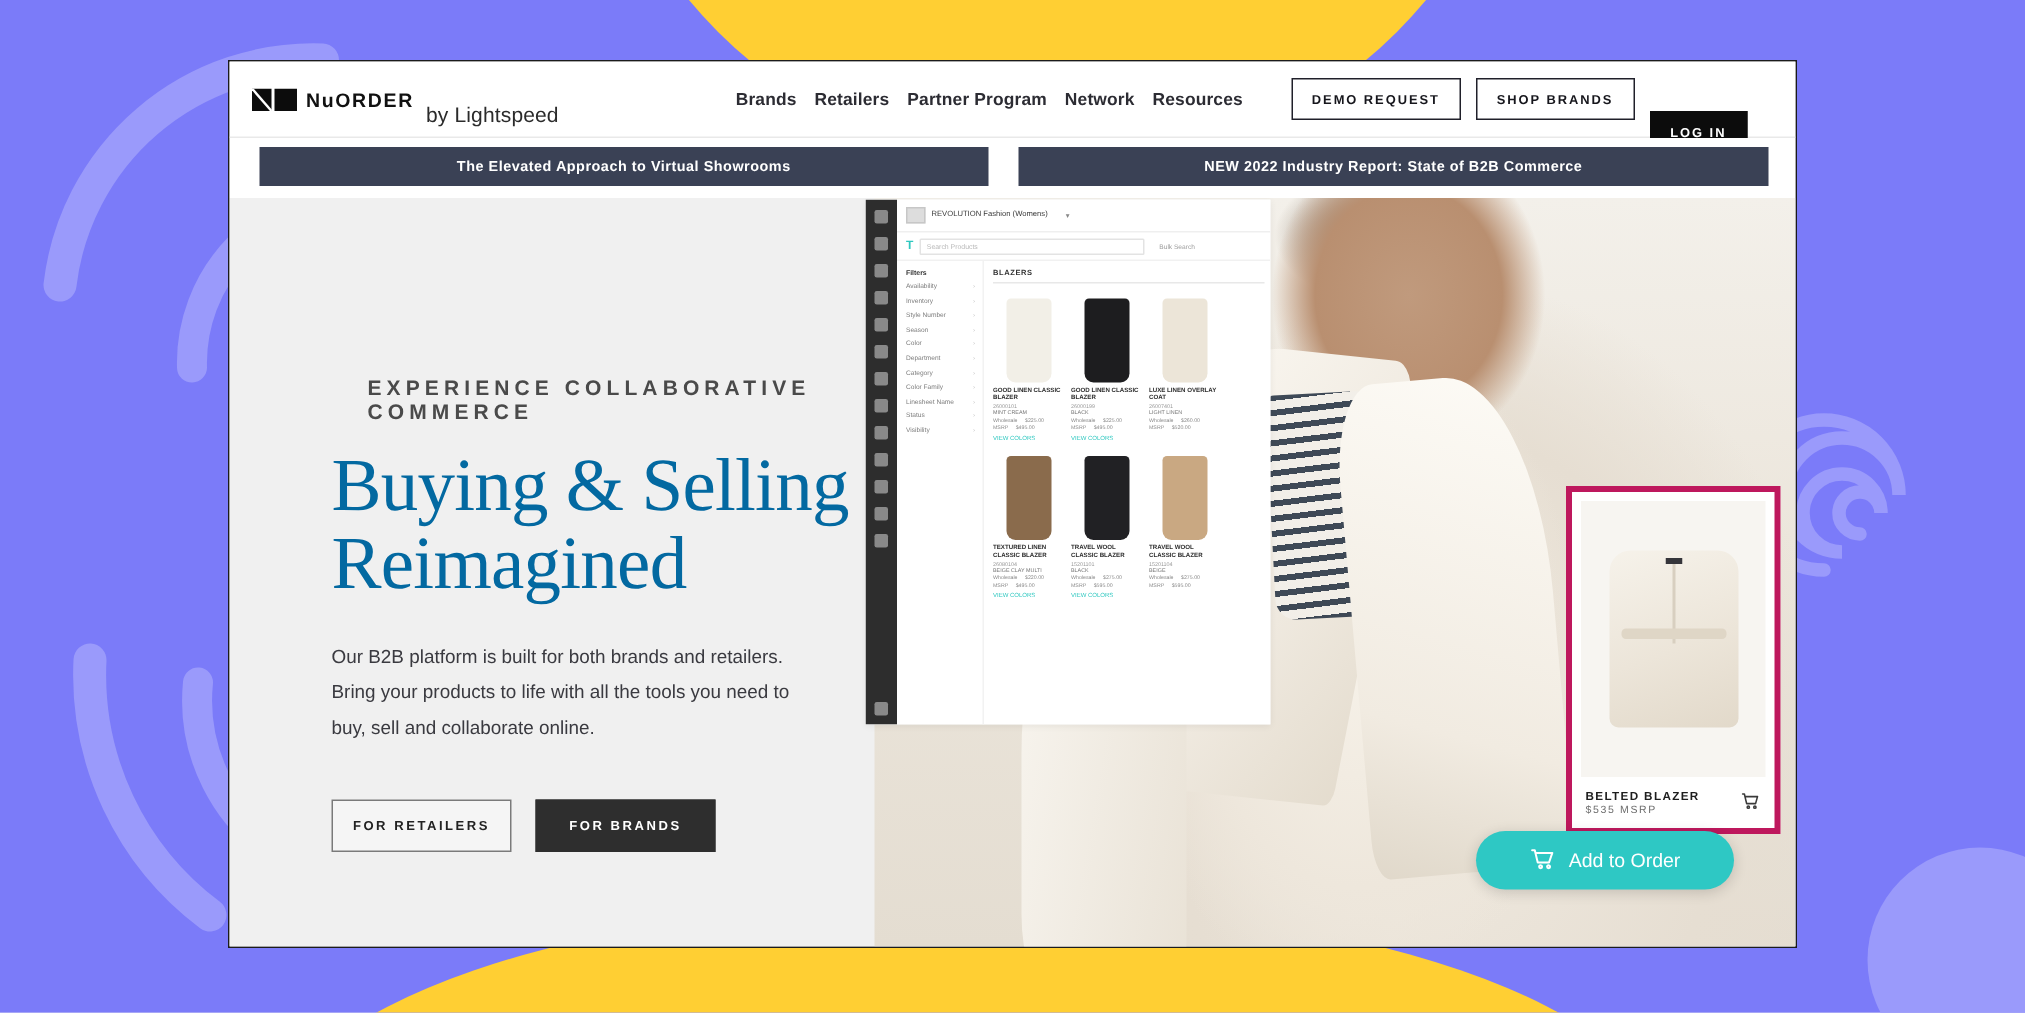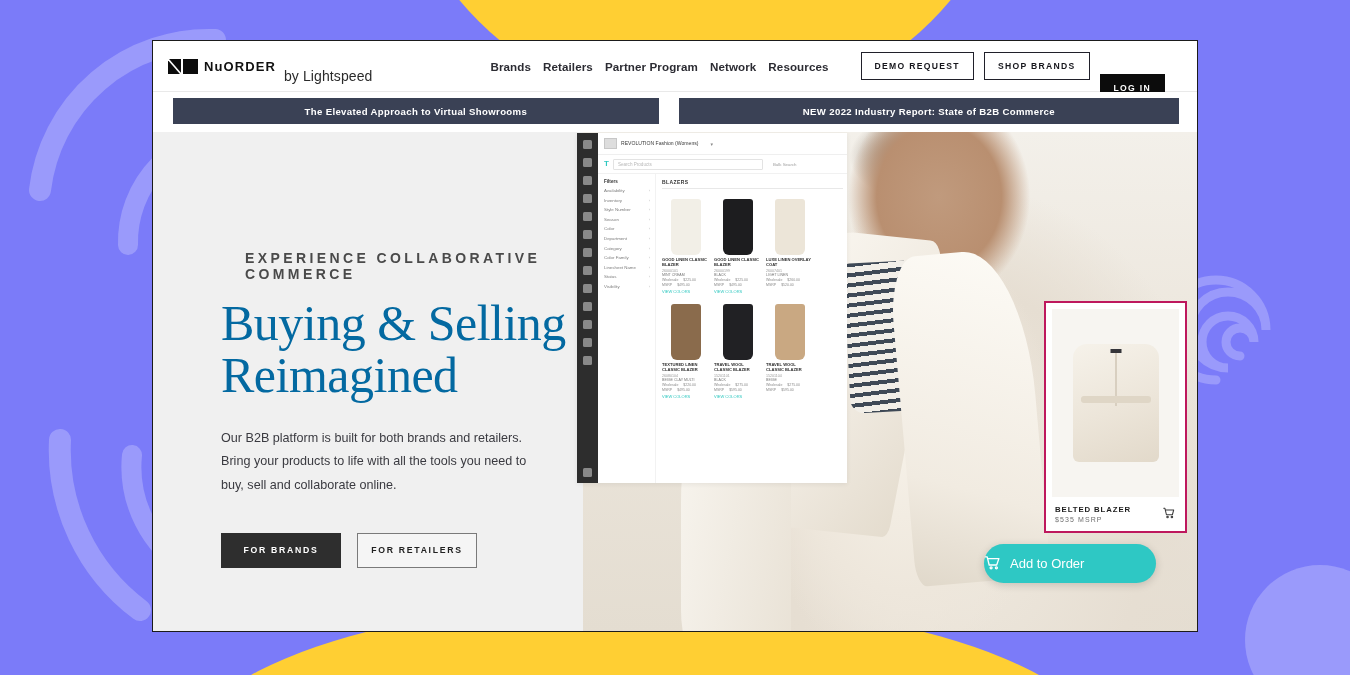--- a/index.html
+++ b/index.html
@@ -179,22 +179,22 @@
   .pimg { height:62px; display:flex; align-items:flex-end; justify-content:center; }
   .garment { width:30px; height:56px; border-radius:3px 3px 6px 6px; }
   .pname { font-size:4.1px; font-weight:bold; color:#2e2e2e; line-height:1.3; margin-top:2px; }
   .psku { font-size:3.6px; color:#999; margin-top:1px; }
   .pcolor { font-size:3.6px; color:#777; margin-top:.5px; }
   .pprice { font-size:3.5px; color:#8a8a8a; display:flex; gap:5px; margin-top:1px; }
   .viewcolors { font-size:4px; color:#2fc8c0; margin-top:2px; }
 
   
   .pdp-card {
-    position:absolute; right:10px; bottom:98px; width:143px; height:232px;
-    background:#fff; border:2px solid #be185d; z-index:8;
+    position:absolute; right:10px; bottom:75px; width:143px; height:232px;
+    background:#fff; border:4px solid #be185d; z-index:8;
     display:flex; flex-direction:column;
   }
   .pdp-img { flex:1; margin:6px 6px 0; background:#f7f5f1; position:relative; overflow:hidden;}
   .pdp-blazer {
     position:absolute; left:50%; top:50%; transform:translate(-50%,-50%);
     width:86px; height:118px;
     background:linear-gradient(160deg,#f6f2ea 0%,#ece5d9 55%,#e2d9ca 100%);
     border-radius:14px 14px 6px 6px;
   }
   .pdp-blazer:before {
@@ -209,23 +209,23 @@
     position:absolute; left:50%; top:5px; transform:translateX(-50%);
     width:11px; height:4px; background:#35353a;
   }
   .pdp-foot { height:34px; display:flex; align-items:center; padding:0 9px; }
   .pdp-name { font-size:7.8px; font-weight:bold; letter-spacing:.9px; color:#1d1d1d; }
   .pdp-price { font-size:7px; letter-spacing:1.1px; color:#6e6e6e; margin-top:2px; }
   .pdp-cart { margin-left:auto; font-size:12px; color:#3a3a3a; }
 
   
   .add-order {
-    position:absolute; right:41px; bottom:48px; width:172px; height:39px;
+    position:absolute; right:41px; bottom:38px; width:172px; height:39px;
     background:#2ec8c4; border-radius:20px; z-index:9;
-    display:flex; align-items:center; justify-content:flex-start; gap:9px;
+    display:flex; align-items:center; justify-content:center; gap:9px;
     color:#fff; font-size:13px; cursor:pointer;
     box-shadow:0 2px 9px rgba(0,0,0,.16);
   }
   .add-order .cart-glyph { font-size:14px; }
 </style>
 </head>
 <body>
 
 <svg id="bg" width="1350" height="675" viewBox="0 0 1350 675">
   <rect x="0" y="0" width="1350" height="675" fill="#7b7bf9"></rect>
@@ -279,22 +279,22 @@
   <div class="hero">
 
     <div class="hero-left">
       <div class="eyebrow">EXPERIENCE COLLABORATIVE COMMERCE</div>
       <h1 class="headline">
         <span>Buying &amp; Selling</span><br>
         <span>Reimagined</span>
       </h1>
       <p class="subcopy">Our B2B platform is built for both brands and retailers. Bring your products to life with all the tools you need to buy, sell and collaborate online.</p>
       <div class="hero-btns">
+        <button class="hbtn light">FOR RETAILERS</button>
         <button class="hbtn dark">FOR BRANDS</button>
-        <button class="hbtn light">FOR RETAILERS</button>
       </div>
     </div>
 
     <div class="hero-right">
 
       <div class="model">
         <div class="model-lapel"></div>
         <div class="model-stripes"></div>
         <div class="model-lapel2"></div>
         <div class="model-sleeve"></div>

